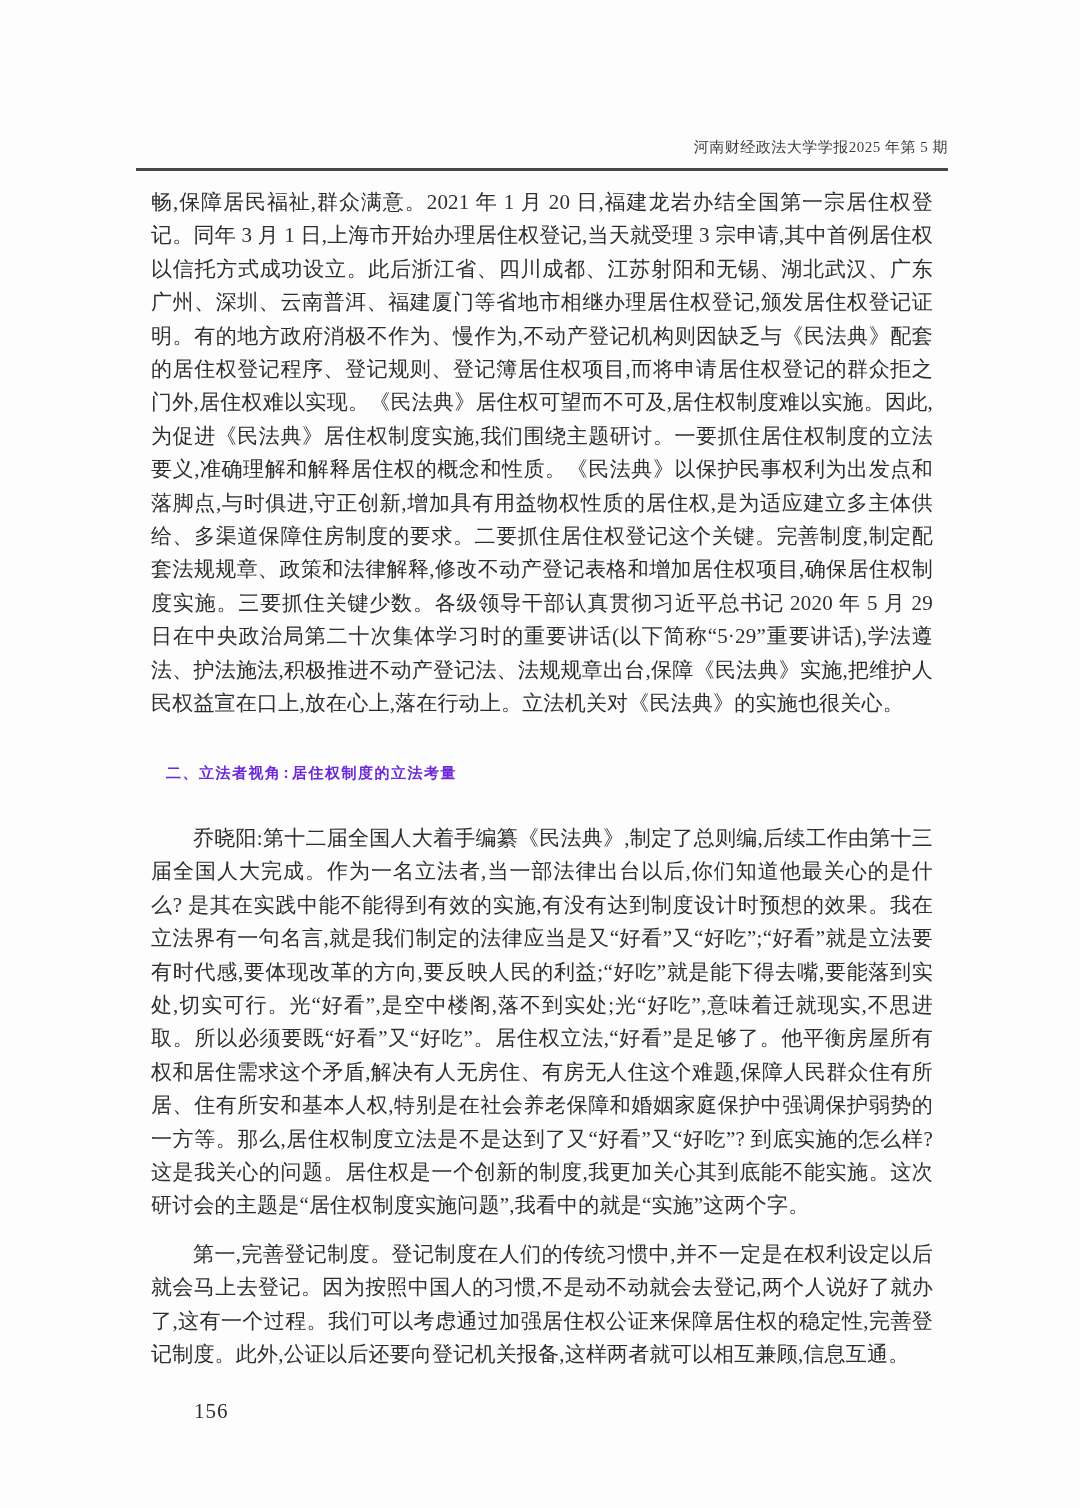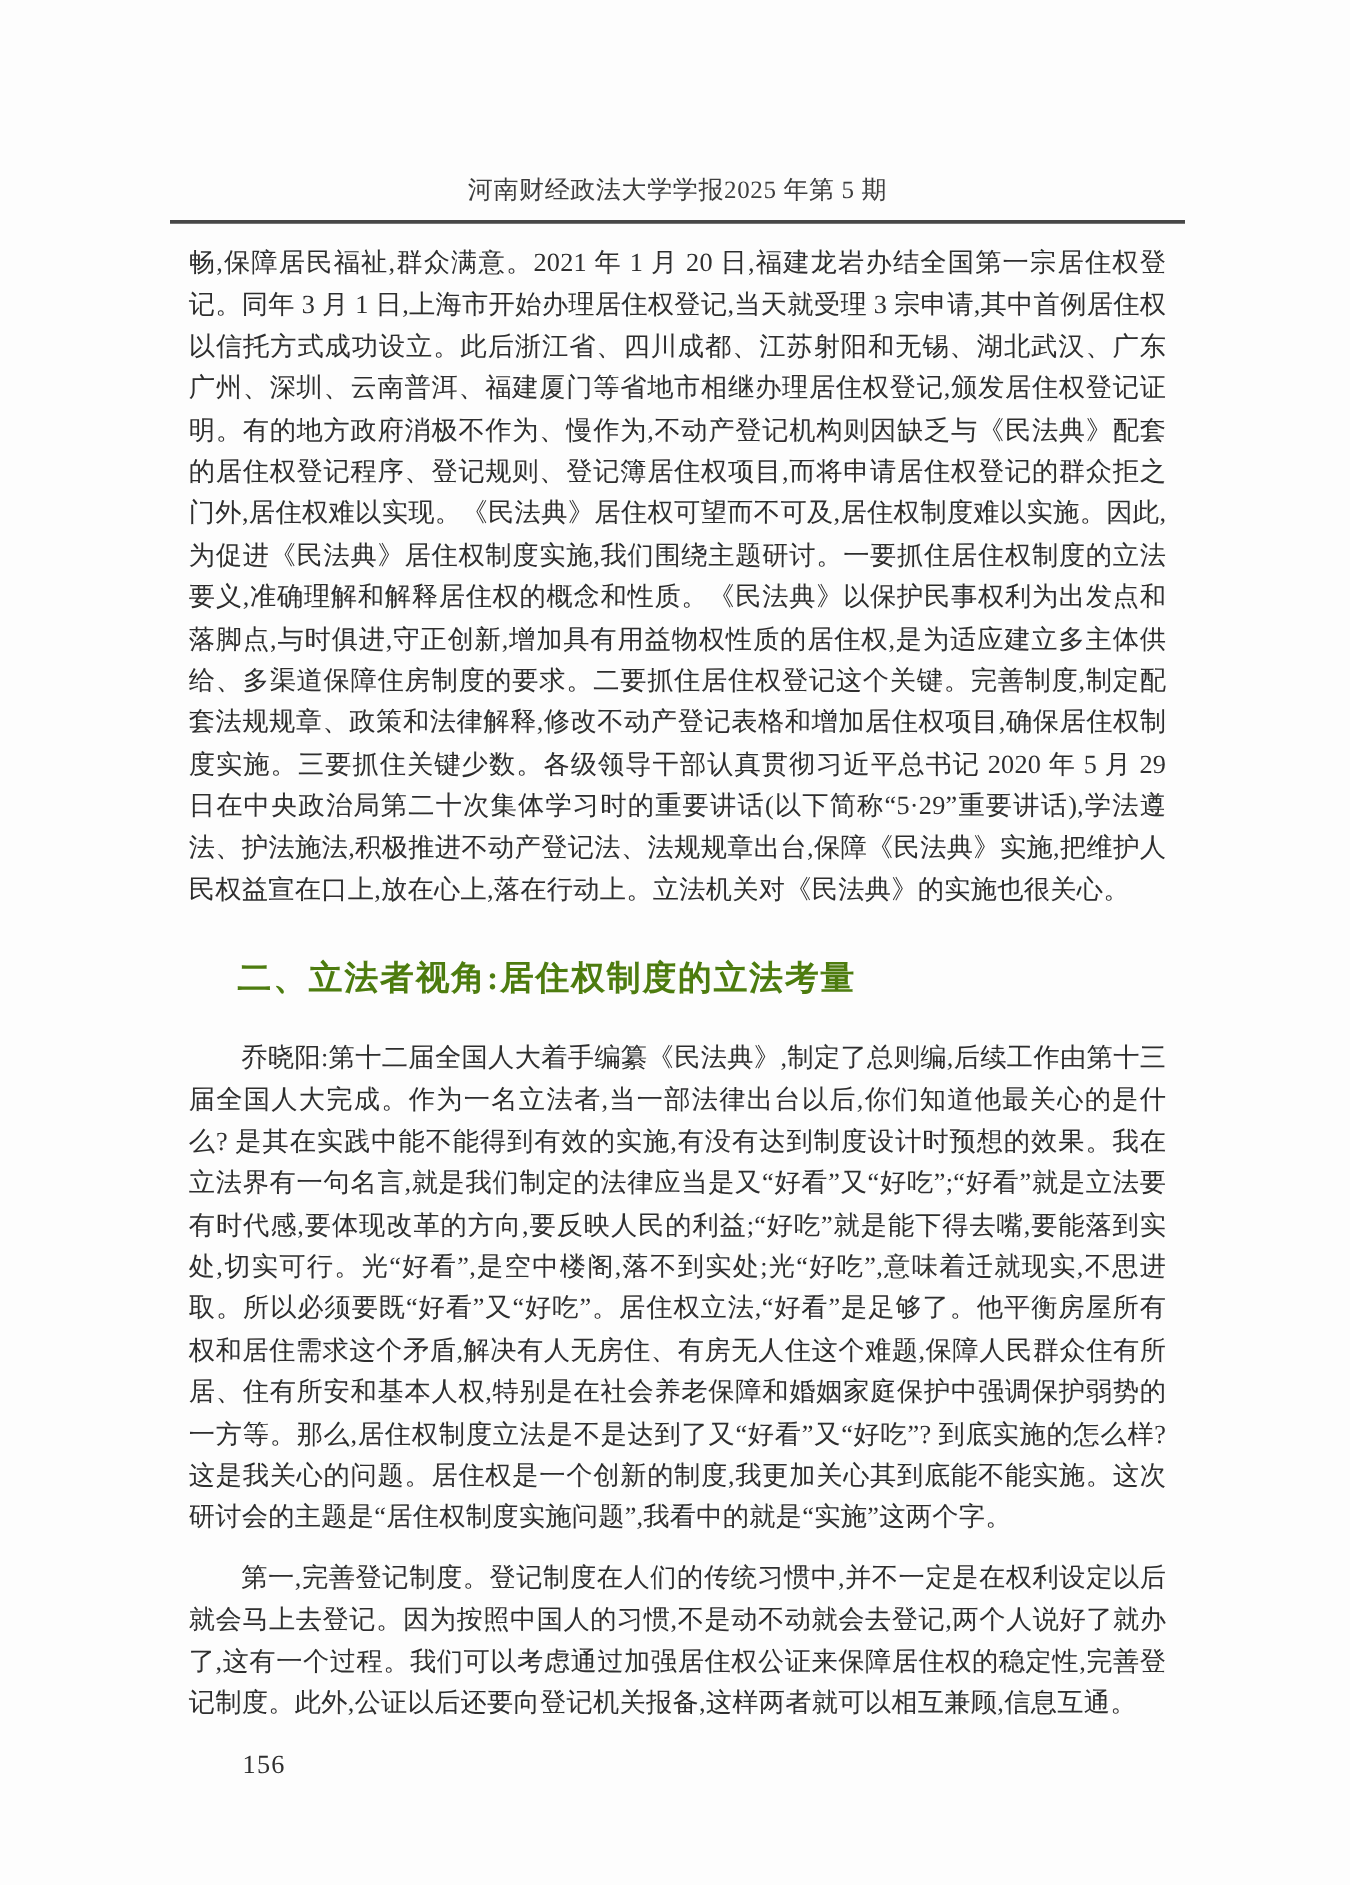--- a/index.html
+++ b/index.html
@@ -10,45 +10,45 @@
     margin: 0 auto;
     background: #fdfdfd;
     box-sizing: border-box;
     padding: 138px 132px 0 136px;
     font-family: "Liberation Serif", "DejaVu Serif", serif;
     color: #2e2e2e;
     overflow: hidden;
   }
   .header {
     display: flex;
-    justify-content: center;
+    justify-content: flex-end;
     align-items: flex-end;
-    font-size: 20px;
+    font-size: 15px;
     color: #3d3d3d;
     padding-bottom: 11px;
     letter-spacing: 0.5px;
   }
   .rule {
     height: 3px;
     background: #474747;
   }
   .body {
     margin-top: 12px;
     font-size: 21px;
     line-height: 33.4px;
     text-align: justify;
     letter-spacing: 0.2px;
   }
   .body p { margin: 15px; }
   .indent { text-indent: 2em; }
   .heading {
-    font-family: Liberation Serif, serif;
-    font-size: 27px;
+    font-family: Liberation Mono, monospace;
+    font-size: 15px;
     font-weight: 700;
-    color: #4d7c0f;
+    color: #6d28d9;
     margin: 37px 0 31px 0;
     text-indent: 2em;
     letter-spacing: 1.5px;
     text-align: left;
   }
   .speaker { font-weight: 400; }
   .footer {
     position: absolute;
     left: 150px;
     bottom: 84px;

